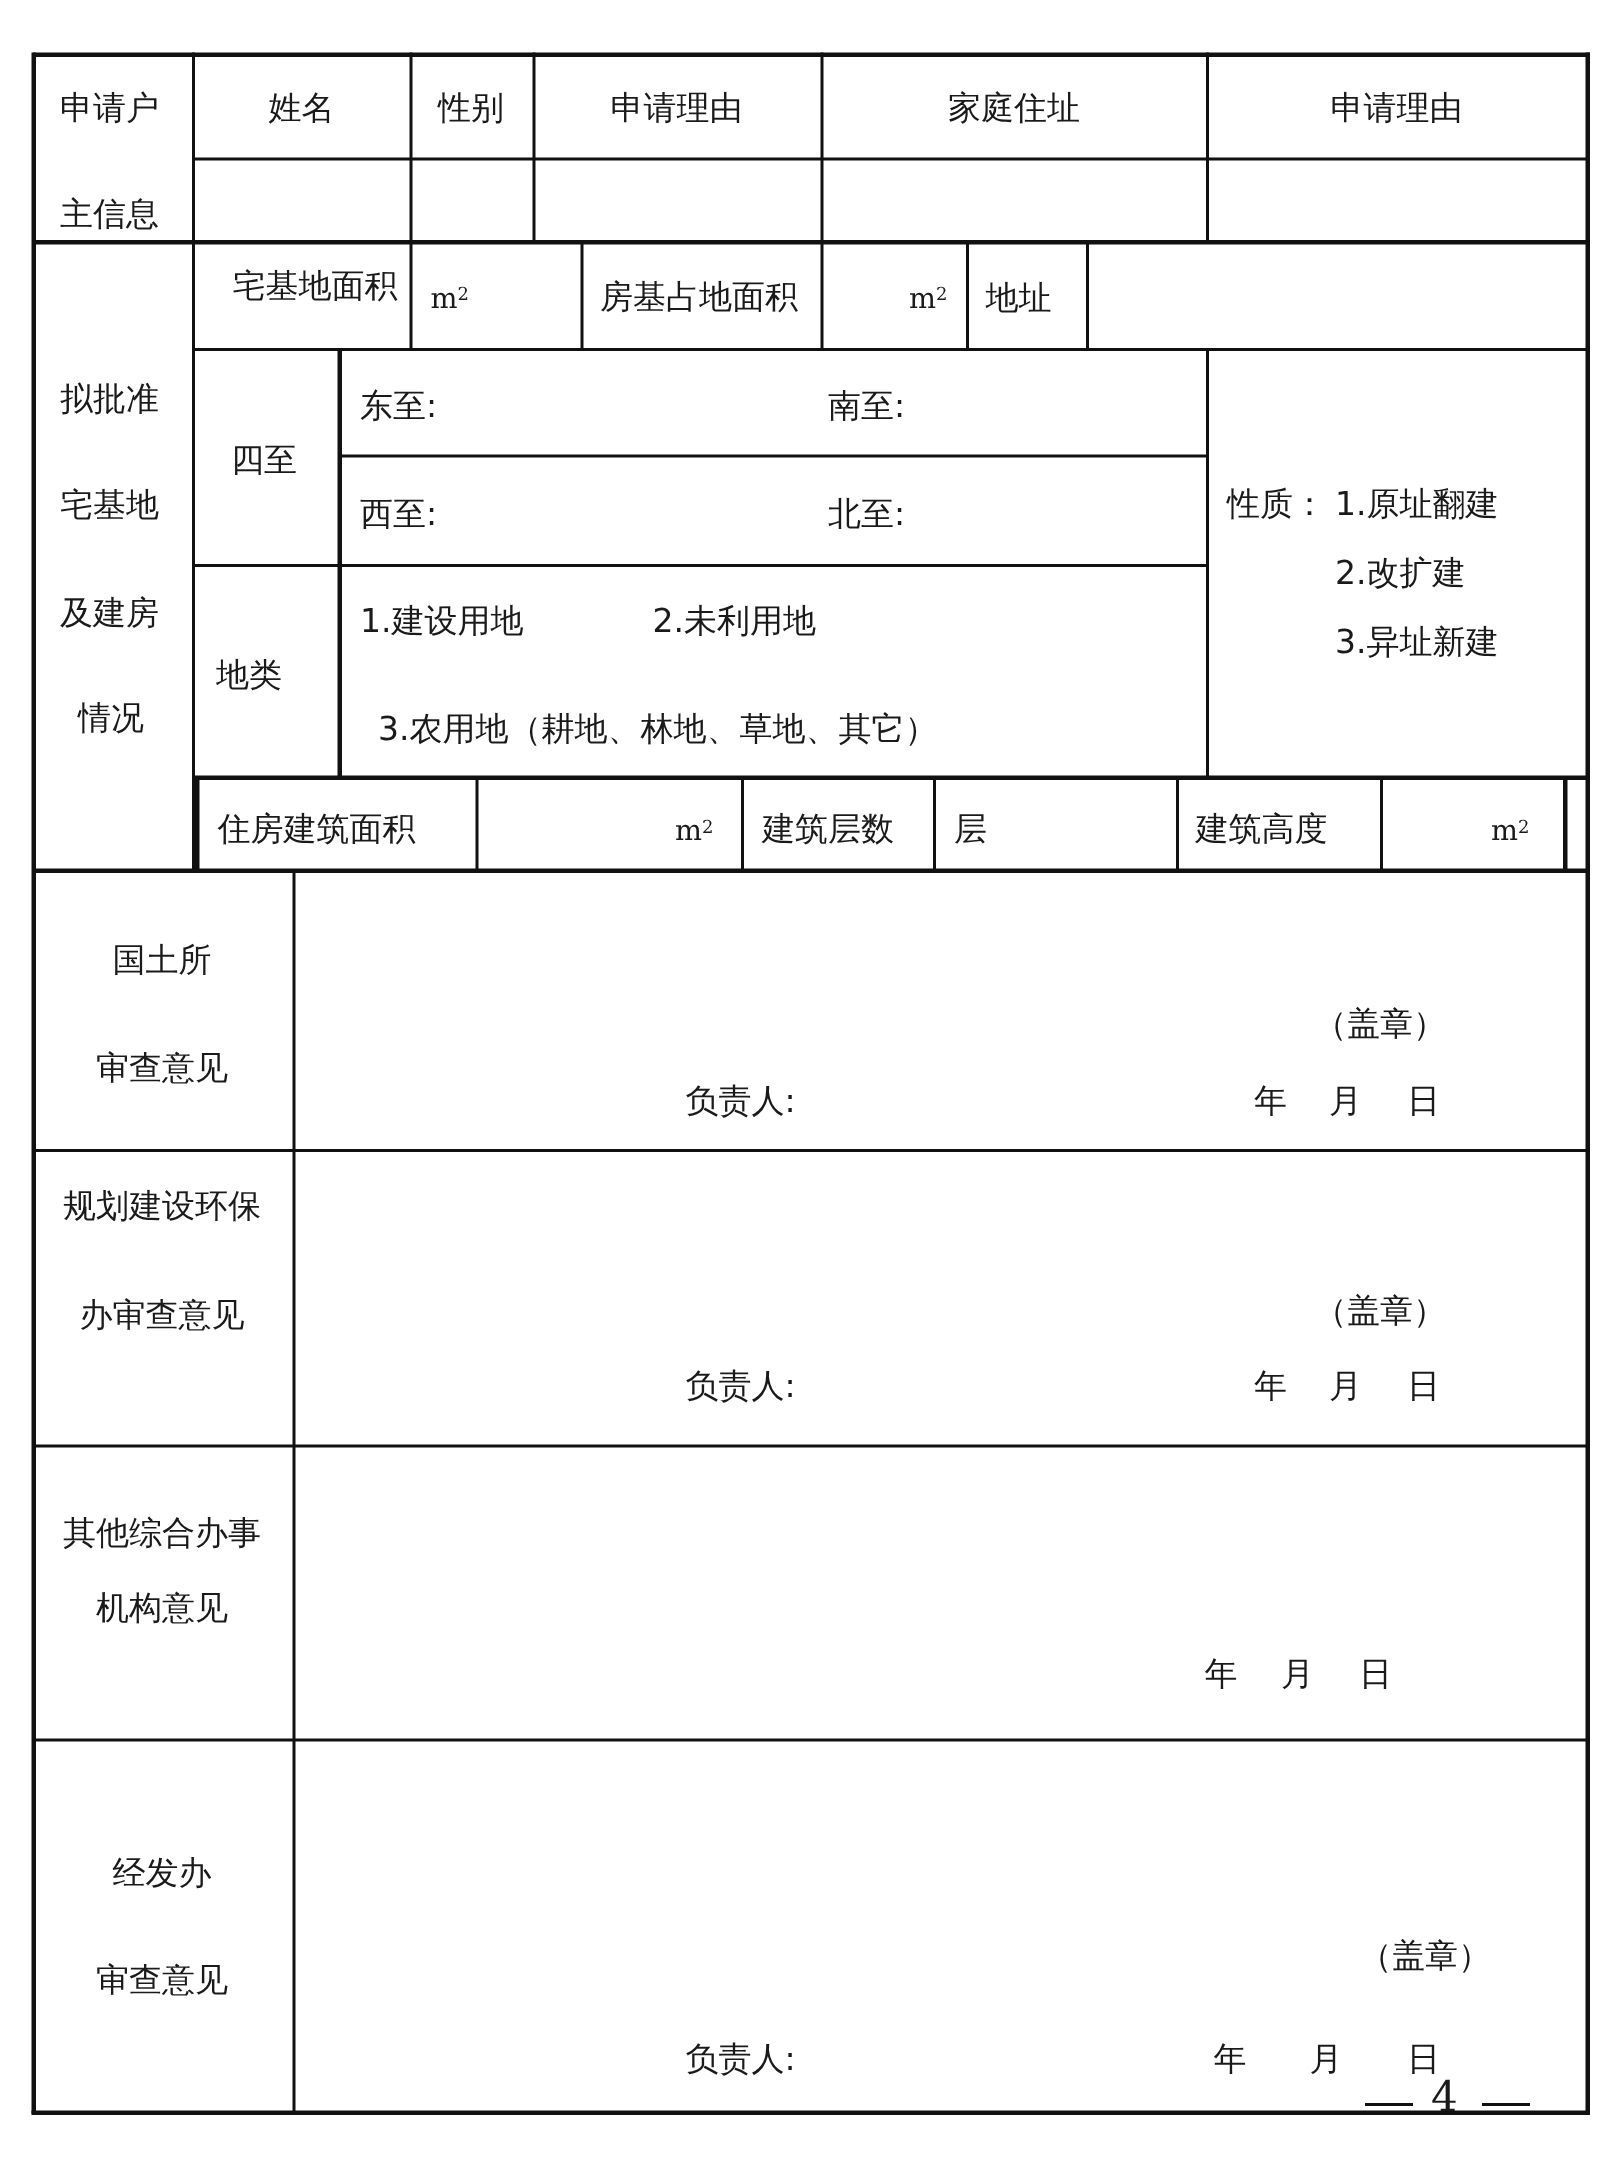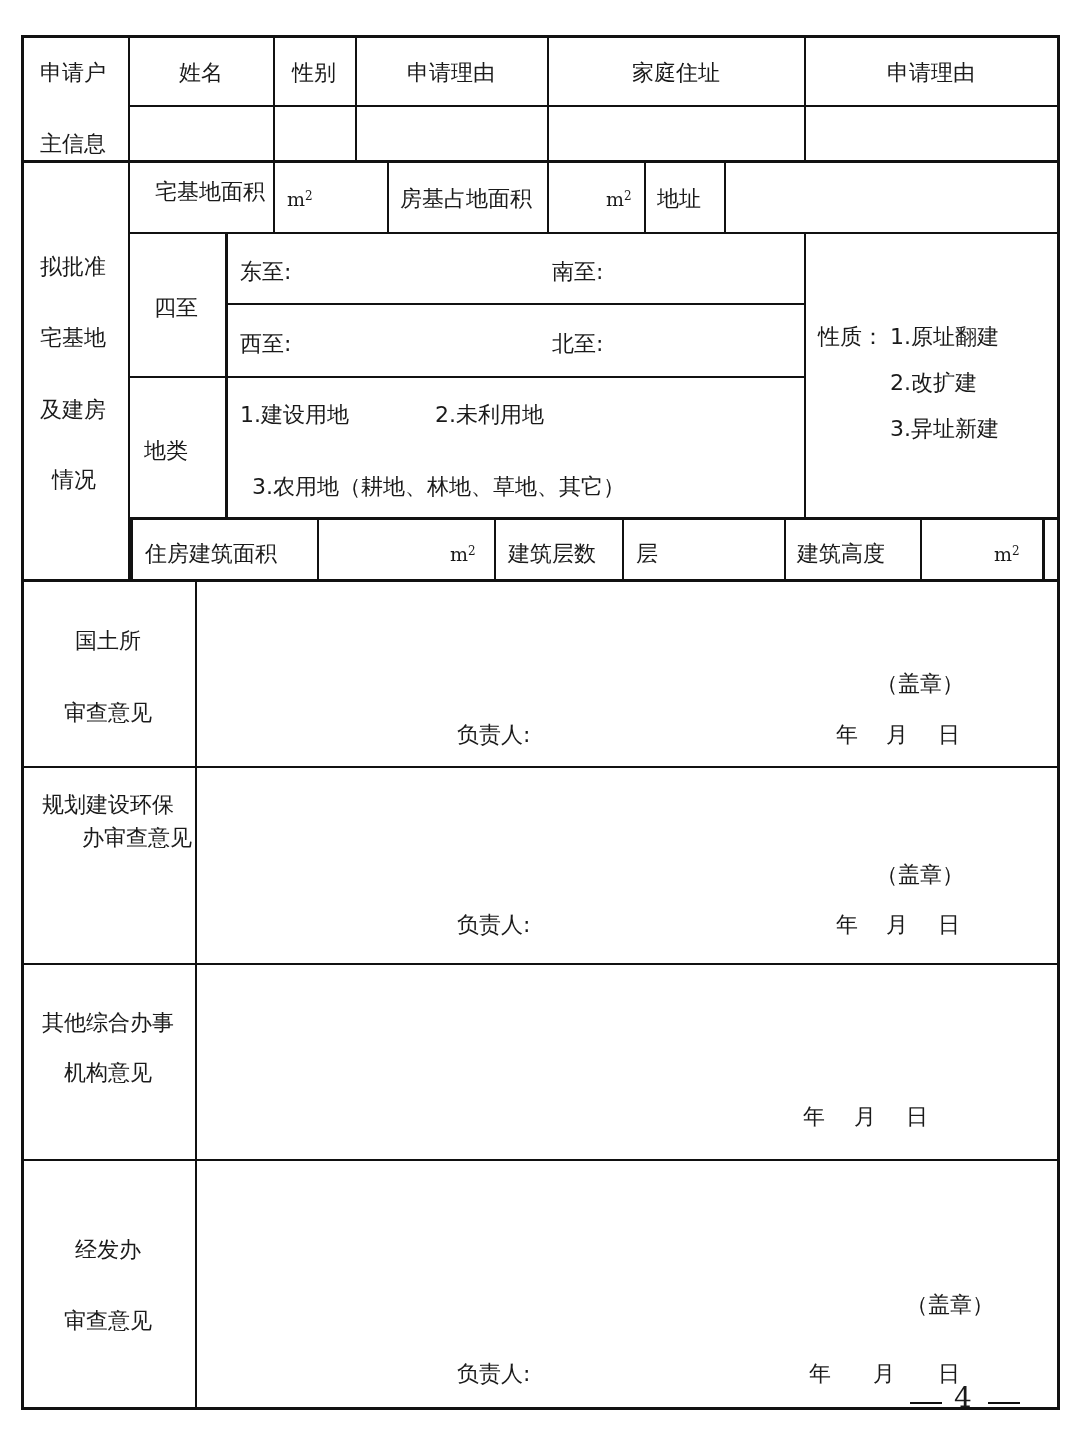--- a/index.html
+++ b/index.html
@@ -117,21 +117,21 @@
   <div class="t c" style="left:108px;top:700px;">审查意见</div>
   <div class="t" style="left:876px;top:671px;">（盖章）</div>
   <div class="t" style="left:457px;top:722px;">负责人:</div>
   <div class="t" style="left:836px;top:722px;">年</div>
   <div class="t" style="left:886px;top:722px;">月</div>
   <div class="t" style="left:938px;top:722px;">日</div>
 </div>
 
 <div>
   <div class="t c" style="left:108px;top:792px;text-align:right;">规划建设环保</div>
-  <div class="t c" style="left:108px;top:825px;margin-left:29px;">办审查意见</div>
+  <div class="t c" style="left:108px;top:865px;">办审查意见</div>
   <div class="t" style="left:876px;top:862px;">（盖章）</div>
   <div class="t" style="left:457px;top:912px;">负责人:</div>
   <div class="t" style="left:836px;top:912px;">年</div>
   <div class="t" style="left:886px;top:912px;">月</div>
   <div class="t" style="left:938px;top:912px;">日</div>
 </div>
 
 <div>
   <div class="t c" style="left:108px;top:989px;margin-top:21px;">其他综合办事</div>
   <div class="t c" style="left:108px;top:1060px;">机构意见</div>

